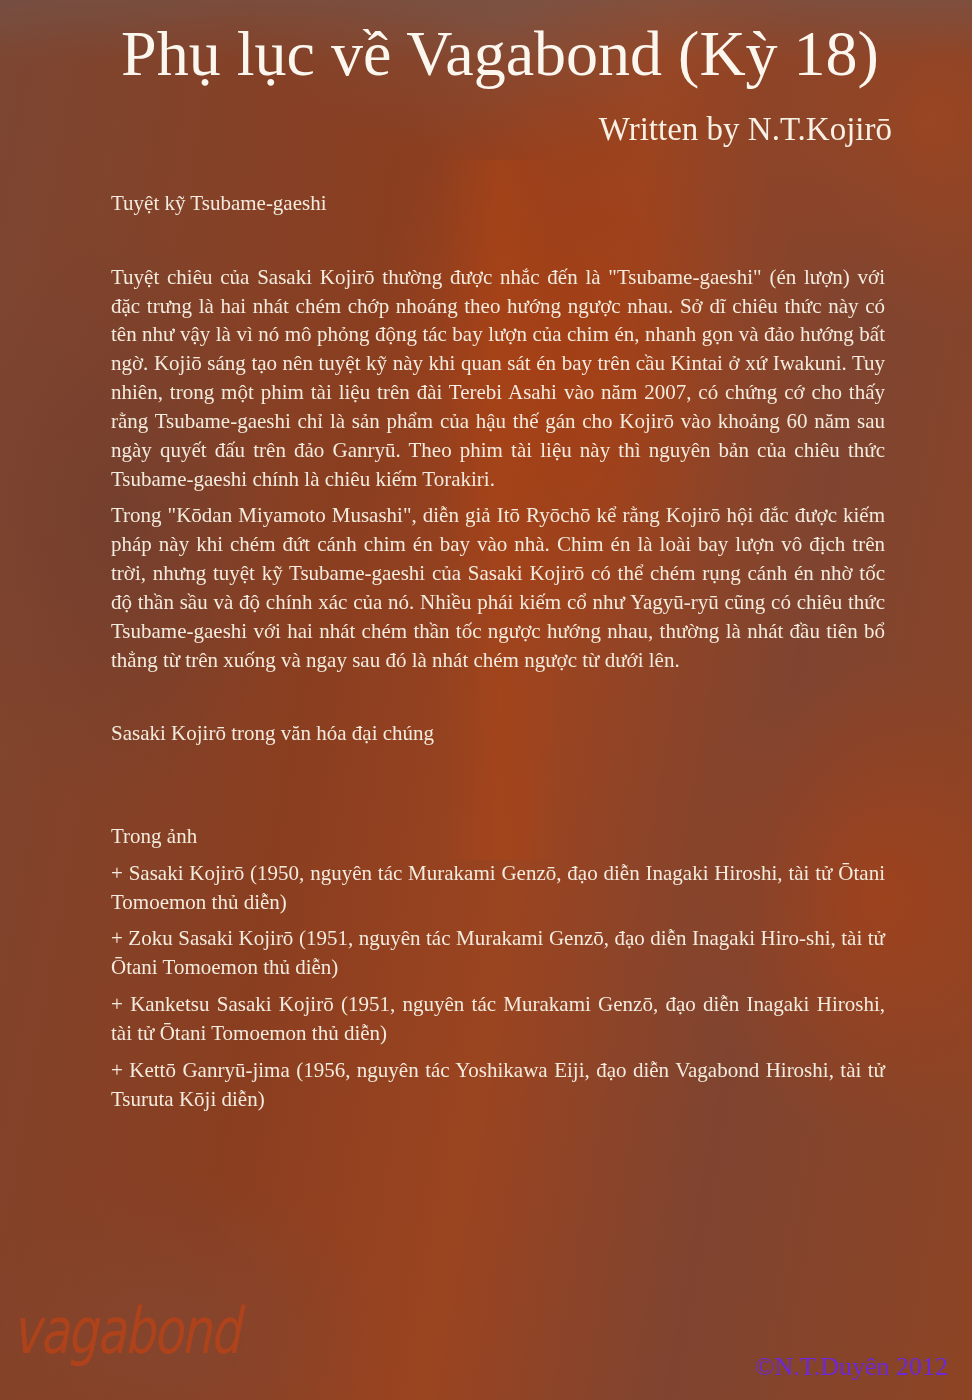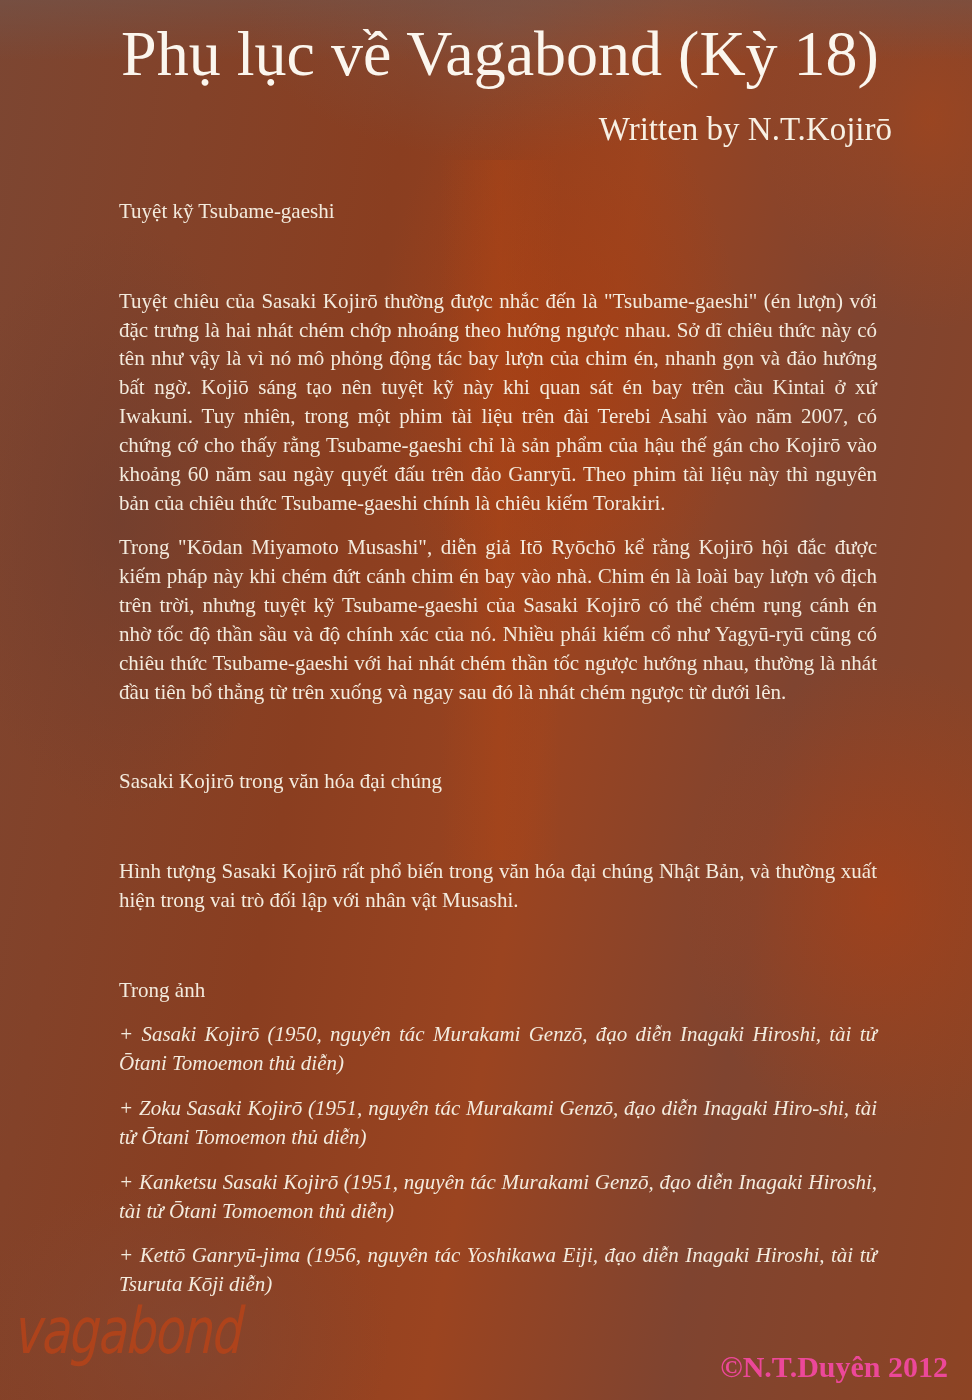--- a/index.html
+++ b/index.html
@@ -29,57 +29,56 @@
     margin: 0; letter-spacing: 0px;
   }
   .byline {
     position: absolute; right: 80px; top: 108px;
     font-size: 33px; line-height: 42px; color: #f7f0e4;
   }
   .content {
     position: absolute; left: 103px; top: 181px; width: 790px;
     font-size: 21px; line-height: 28.85px; text-align: justify; color: #f3ebde;
   }
-  .content p { margin: 16px; }
+  .content p { margin: 8px; }
   .content .gap { height: 28.85px; }
-  .film { margin: 0; font-style: italic; }
+  .film { margin: 0; }
   .watermark {
     position: absolute; left: 18px; top: 1296px;
     font-family: "DejaVu Sans", sans-serif; font-style: italic;
     font-size: 64px; line-height: 70px; color: #b64319; opacity: 0.85;
     transform: scaleX(0.75) skewX(-4deg); transform-origin: left top;
     letter-spacing: -2px;
   }
   .copyright {
     position: absolute; right: 24px; top: 1349px;
-    font-size: 30px; line-height: 36px; font-weight: bold; color: #ec4899;
+    font-size: 26px; line-height: 36px; font-weight: normal; color: #6d28d9;
   }
 </style>
 </head>
 <body>
 
 <div class="wash w1"></div>
 <div class="wash w2"></div>
 
 <h1 class="title">Phụ lục về Vagabond (Kỳ 18)</h1>
 <div class="byline">Written by N.T.Kojirō</div>
 
 <div class="content">
   <p>Tuyệt kỹ Tsubame-gaeshi</p>
   <div class="gap"></div>
   <p>Tuyệt chiêu của Sasaki Kojirō thường được nhắc đến là "Tsubame-gaeshi" (én lượn) với đặc trưng là hai nhát chém chớp nhoáng theo hướng ngược nhau. Sở dĩ chiêu thức này có tên như vậy là vì nó mô phỏng động tác bay lượn của chim én, nhanh gọn và đảo hướng bất ngờ. Kojiō sáng tạo nên tuyệt kỹ này khi quan sát én bay trên cầu Kintai ở xứ Iwakuni. Tuy nhiên, trong một phim tài liệu trên đài Terebi Asahi vào năm 2007, có chứng cớ cho thấy rằng Tsubame-gaeshi chỉ là sản phẩm của hậu thế gán cho Kojirō vào khoảng 60 năm sau ngày quyết đấu trên đảo Ganryū. Theo phim tài liệu này thì nguyên bản của chiêu thức Tsubame-gaeshi chính là chiêu kiếm Torakiri.</p>
   <p>Trong "Kōdan Miyamoto Musashi", diễn giả Itō Ryōchō kể rằng Kojirō hội đắc được kiếm pháp này khi chém đứt cánh chim én bay vào nhà. Chim én là loài bay lượn vô địch trên trời, nhưng tuyệt kỹ Tsubame-gaeshi của Sasaki Kojirō có thể chém rụng cánh én nhờ tốc độ thần sầu và độ chính xác của nó. Nhiều phái kiếm cổ như Yagyū-ryū cũng có chiêu thức Tsubame-gaeshi với hai nhát chém thần tốc ngược hướng nhau, thường là nhát đầu tiên bổ thẳng từ trên xuống và ngay sau đó là nhát chém ngược từ dưới lên.</p>
   <div class="gap"></div>
   <p>Sasaki Kojirō trong văn hóa đại chúng</p>
   <div class="gap"></div>
-  <p>Hình tượng Sasaki Kojirō rất phổ biến trong văn hóa đại chúng Nhật Bản, và thường xuất hiện trong vai trò đối lập với nhân vật Musashi.</p>
   <div class="gap"></div>
   <p>Trong ảnh</p>
   <div>
     <p class="film">+ Sasaki Kojirō (1950, nguyên tác Murakami Genzō, đạo diễn Inagaki Hiroshi, tài tử Ōtani Tomoemon thủ diễn)</p>
     <p class="film">+ Zoku Sasaki Kojirō (1951, nguyên tác Murakami Genzō, đạo diễn Inagaki Hiro-shi, tài tử Ōtani Tomoemon thủ diễn)</p>
     <p class="film">+ Kanketsu Sasaki Kojirō (1951, nguyên tác Murakami Genzō, đạo diễn Inagaki Hiroshi, tài tử Ōtani Tomoemon thủ diễn)</p>
-    <p class="film">+ Kettō Ganryū-jima (1956, nguyên tác Yoshikawa Eiji, đạo diễn Inagaki Hiroshi, tài tử Tsuruta Kōji diễn)</p>
+    <p class="film">+ Kettō Ganryū-jima (1956, nguyên tác Yoshikawa Eiji, đạo diễn Vagabond Hiroshi, tài tử Tsuruta Kōji diễn)</p>
   </div>
 </div>
 
 <div class="watermark">vagabond</div>
 <div class="copyright">©N.T.Duyên 2012</div>
 
 </body></html>

